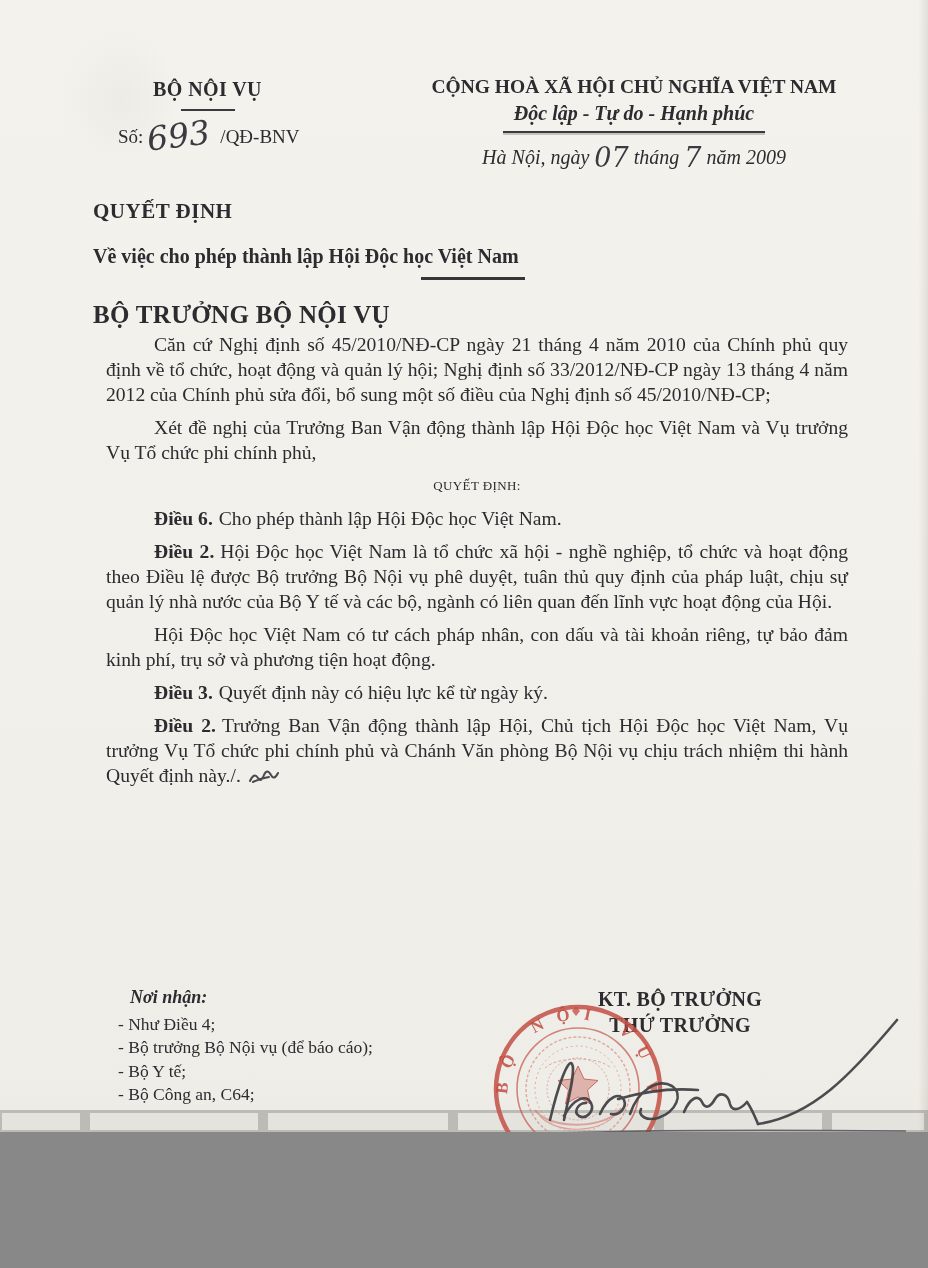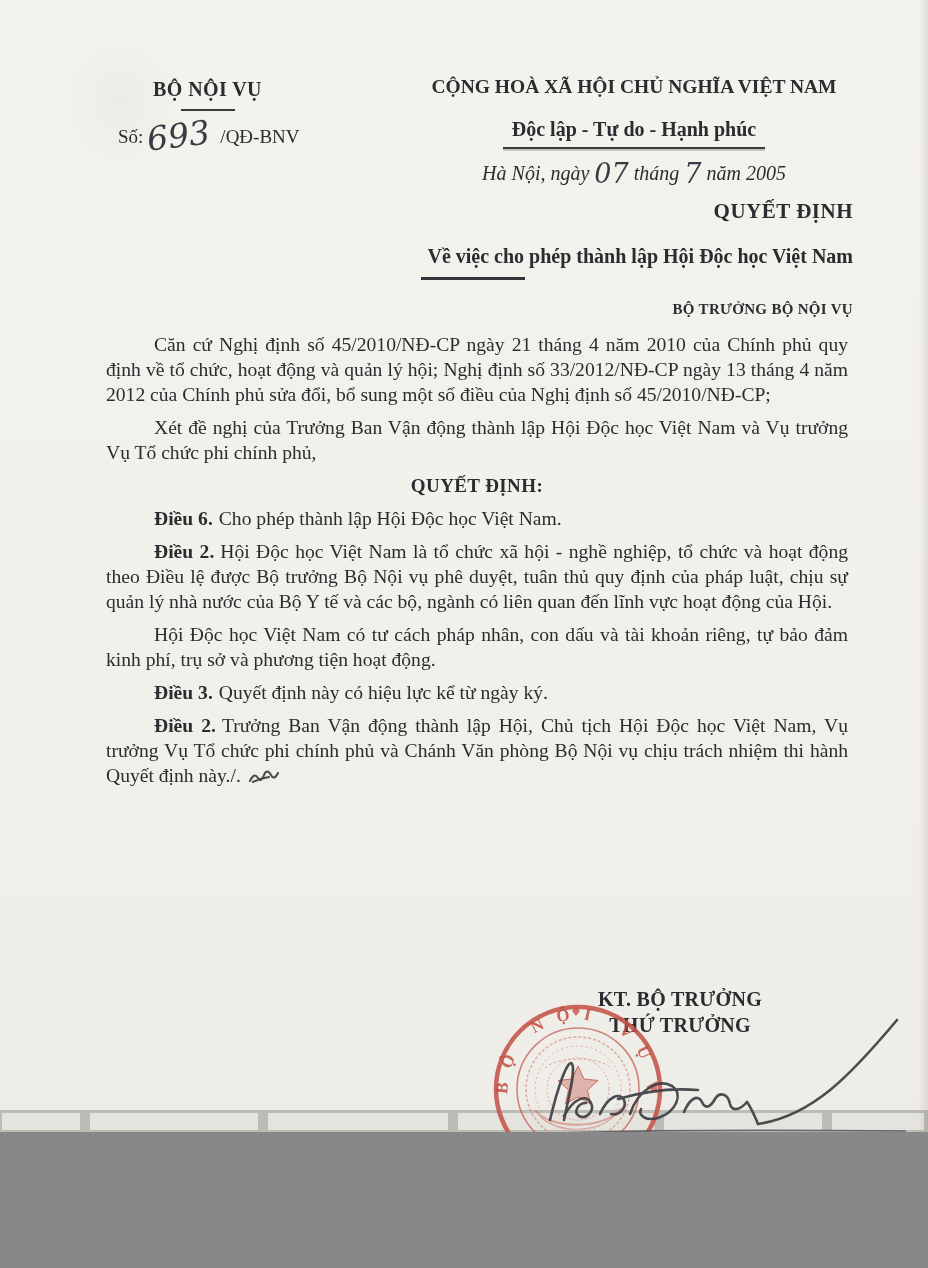--- a/index.html
+++ b/index.html
@@ -13,36 +13,36 @@
   
   .hdr-left{position:absolute;left:85px;top:78px;width:245px;text-align:center;}
   .org{font-weight:bold;font-size:20px;letter-spacing:.4px;}
   .org-rule{width:54px;height:2px;background:#3a3a3e;margin:8px auto 0;}
   .doc-number{position:absolute;left:118px;top:126px;font-size:19px;white-space:nowrap;}
   .hand{font-family:"DejaVu Serif",serif;font-style:italic;color:#3a3a42;}
   .hand-number{display:inline-block;font-size:33px;line-height:10px;transform:rotate(-7deg);
     position:relative;top:4px;margin:0 10px 0 4px;}
   .hdr-right{position:absolute;left:418px;top:76px;width:432px;text-align:center;}
   .country{font-weight:bold;font-size:19.5px;}
-  .motto{font-weight:bold;font-size:20px;margin-top:20px;}
+  .motto{font-weight:bold;font-size:20px;margin-top:4px;font-style:italic;}
   .motto-rule{width:262px;height:2px;background:#3a3a3e;margin:6px auto 0;
     box-shadow:0 2px 0 rgba(58,58,62,.25);}
   .dateline{margin-top:13px;font-style:italic;font-size:20px;white-space:nowrap;}
   .hand-date{display:inline-block;font-size:27px;line-height:10px;position:relative;top:3px;margin:0 5px;}
   
-  .titleblock{position:absolute;left:93px;top:199px;width:760px;text-align:right;}
+  .titleblock{position:absolute;left:93px;top:199px;width:760px;text-align:left;}
   .title-main{font-weight:bold;font-size:21px;letter-spacing:.5px;}
   .title-sub{font-weight:bold;font-size:20px;margin-top:21px;}
   .title-rule{width:104px;height:3px;background:#35353a;margin:9px auto 0;}
-  .authority{font-weight:bold;font-size:15px;margin-top:21px;letter-spacing:.3px;}
+  .authority{font-weight:bold;font-size:25px;margin-top:21px;letter-spacing:.3px;}
   
   .bodytext{position:absolute;left:106px;top:332px;width:742px;font-size:19.6px;
     line-height:25px;text-align:justify;}
   .bodytext p{margin:0 0 8px;text-indent:48px;}
-  .decision-heading{text-align:center;font-weight:bold;font-size:19px;
+  .decision-heading{text-align:center;font-weight:normal;font-size:13px;
     margin:11px 0 14px;text-indent:0 !important;letter-spacing:.4px;}
   .art-label{font-weight:bold;margin-right:6px;}
   .initial-squiggle{vertical-align:-4px;margin-left:6px;}
   
   .recipients{position:absolute;left:118px;top:986px;font-size:17.5px;line-height:23.5px;}
   .recipients-heading{font-weight:bold;font-style:italic;font-size:18px;padding-left:12px;margin-bottom:3px;}
   .sign-title{position:absolute;left:535px;top:986px;width:290px;text-align:center;
     font-weight:bold;font-size:20px;line-height:26px;z-index:1;letter-spacing:.3px;}
   .signer-name{position:absolute;left:535px;top:1158px;width:290px;text-align:center;
     font-weight:bold;font-size:20.5px;z-index:3;}
@@ -73,21 +73,21 @@
   </div>
   <div class="doc-number">
     <span>Số:</span><span class="hand hand-number">693</span><span>/QĐ-BNV</span>
   </div>
 
   <div class="hdr-right">
     <div class="country">CỘNG HOÀ XÃ HỘI CHỦ NGHĨA VIỆT NAM</div>
     <div class="motto">Độc lập - Tự do - Hạnh phúc</div>
     <div class="motto-rule"></div>
     <div class="dateline">
-      <span>Hà Nội, ngày</span><span class="hand hand-date">07</span><span>tháng</span><span class="hand hand-date">7</span><span>năm 2005</span>
+      <span>Hà Nội, ngày</span><span class="hand hand-date">07</span><span>tháng</span><span class="hand hand-date">7</span><span>năm 2009</span>
     </div>
   </div>
 
   <div class="titleblock">
     <div class="title-main">QUYẾT ĐỊNH</div>
     <div class="title-sub">Về việc cho phép thành lập Hội Độc học Việt Nam</div>
     <div class="title-rule"></div>
     <div class="authority">BỘ TRƯỞNG BỘ NỘI VỤ</div>
   </div>
 
@@ -99,20 +99,28 @@
 
     <p><span class="art-label">Điều 6.</span><span>Cho phép thành lập Hội Độc học Việt Nam.</span></p>
     <p><span class="art-label">Điều 2.</span><span>Hội Độc học Việt Nam là tổ chức xã hội - nghề nghiệp, tổ chức và hoạt động theo Điều lệ được Bộ trưởng Bộ Nội vụ phê duyệt, tuân thủ quy định của pháp luật, chịu sự quản lý nhà nước của Bộ Y tế và các bộ, ngành có liên quan đến lĩnh vực hoạt động của Hội.</span></p>
     <p><span>Hội Độc học Việt Nam có tư cách pháp nhân, con dấu và tài khoản riêng, tự bảo đảm kinh phí, trụ sở và phương tiện hoạt động.</span></p>
     <p><span class="art-label">Điều 3.</span><span>Quyết định này có hiệu lực kể từ ngày ký.</span></p>
     <p><span class="art-label">Điều 2.</span><span>Trưởng Ban Vận động thành lập Hội, Chủ tịch Hội Độc học Việt Nam, Vụ trưởng Vụ Tổ chức phi chính phủ và Chánh Văn phòng Bộ Nội vụ chịu trách nhiệm thi hành Quyết định này./.</span><svg class="initial-squiggle" width="34" height="20" viewBox="0 0 34 20">
           <path d="M3,15 q4,-9 8,-3 q3,5 6,-3 q3,-7 7,0 q3,6 7,-2 M6,16 q8,-4 16,-5" stroke="#4a4a4e" stroke-width="2" fill="none" stroke-linecap="round"></path>
         </svg></p>
   </div>
 
+  <div class="recipients">
+    <div class="recipients-heading">Nơi nhận:</div>
+    <div>- Như Điều 4;</div>
+    <div>- Bộ trưởng Bộ Nội vụ (để báo cáo);</div>
+    <div>- Bộ Y tế;</div>
+    <div>- Bộ Công an, C64;</div>
+    <div>- Lưu: VT, TCPCP, G.</div>
+  </div>
 
   <div class="sign-title">
     <div>KT. BỘ TRƯỞNG</div>
     <div>THỨ TRƯỞNG</div>
   </div>
 
   <svg class="stamp" width="182" height="182" viewBox="0 0 182 182">
     <circle cx="91" cy="87" r="82" fill="none" stroke="#c4544a" stroke-width="4.5" opacity=".88"></circle>
     <circle cx="91" cy="87" r="61" fill="none" stroke="#c4544a" stroke-width="1.6" opacity=".7"></circle>
     <path id="stampArc" d="M24,108 A70,70 0 1 1 158,108" fill="none"></path>

